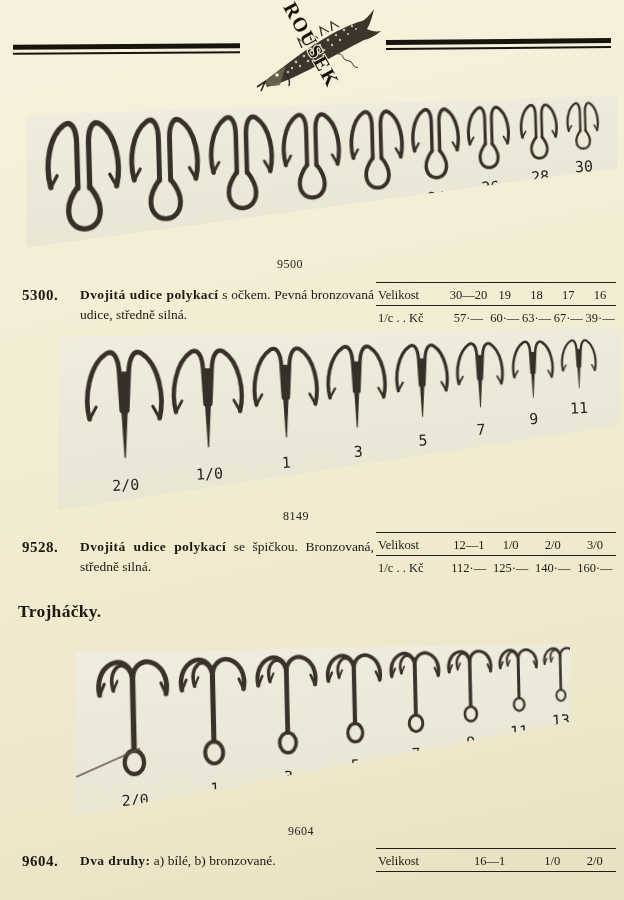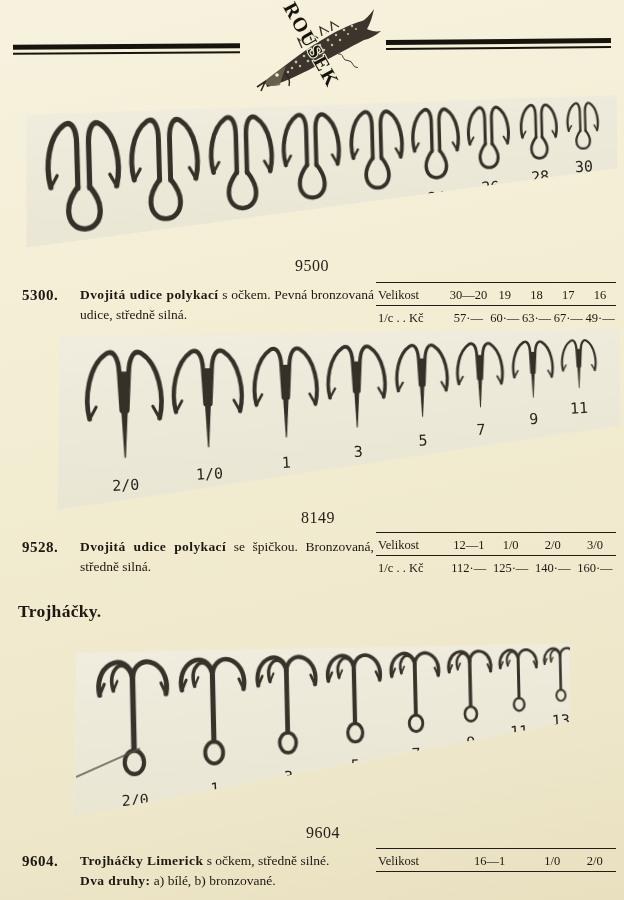--- a/index.html
+++ b/index.html
@@ -23,21 +23,21 @@
   #strip2{padding:16px 22px 0 30px;transform:rotate(-0.9deg);}
   #strip3{padding:12px 10px 0 22px;transform:rotate(-1.3deg);}
   .hook-cell{display:flex;flex-direction:column;align-items:center;flex:0 1 auto;}
   .hook-svg{filter:blur(0.3px);opacity:0.93;}
   .hook-label{font-family:"DejaVu Sans Mono",monospace;font-size:15px;color:#2a251d;margin-top:5px;transform:rotate(-2deg);white-space:nowrap;}
   .mark{margin-top:-3px;opacity:0.8;}
   .mark path{stroke:#4f4938;stroke-width:1.4;fill:none;}
   .penline{position:absolute;left:6px;top:138px;width:70px;height:1.6px;background:#5a5342;
     transform:rotate(-24deg);transform-origin:left center;opacity:0.7;}
   
-  .caption{position:absolute;width:70px;text-align:center;font-size:16px;letter-spacing:0.5px;color:#26211a;}
+  .caption{position:absolute;width:70px;font-size:12px;letter-spacing:0.5px;color:#26211a;}
   #cap1{left:277px;top:257px;} #cap2{left:283px;top:509px;} #cap3{left:288px;top:824px;}
   
   .pnum{position:absolute;font-weight:bold;font-size:15px;letter-spacing:0.5px;}
   .pdesc{position:absolute;left:80px;width:294px;font-size:13.5px;line-height:1.5;}
   .pdesc .just{text-align:justify;text-align-last:justify;}
   .pdesc b{letter-spacing:0.4px;}
   #p1num{left:22px;top:287px;} #p1desc{top:285px;}
   #p2num{left:22px;top:539px;} #p2desc{top:537px;}
   #p3num{left:22px;top:853px;} #p3desc{top:851px;}
   .ptablewrap{position:absolute;left:376px;width:240px;}
@@ -218,21 +218,21 @@
             <td class="val">18</td>
             <td class="val">17</td>
             <td class="val">16</td>
           </tr>
           <tr class="prc">
             <td class="lbl">1/c . . Kč</td>
             <td class="val">57·—</td>
             <td class="val">60·—</td>
             <td class="val">63·—</td>
             <td class="val">67·—</td>
-            <td class="val">49·—</td>
+            <td class="val">39·—</td>
           </tr>
         </tbody>
       </table>
     </div>
 
   <div class="scrap" id="scrap2">
     <div class="strip" id="strip2">
         <div class="hook-cell">
           <svg class="hook-svg" width="81" height="128" viewBox="0 0 120 190">
             <use href="#hookB"></use>
@@ -369,21 +369,20 @@
           </svg>
           <div class="hook-label">15</div>
         </div>
       </div>
     <div class="penline"></div>
   </div>
   <div class="caption" id="cap3">9604</div>
 
   <div class="pnum" id="p3num">9604.</div>
   <div class="pdesc" id="p3desc">
-    <div><b>Trojháčky Limerick</b><span> s očkem, středně silné.</span></div>
     <div><b>Dva druhy:</b><span> a) bílé, b) bronzované.</span></div>
   </div>
   <div class="ptablewrap" id="p3table">
       <table class="ptable">
         <tbody>
           <tr class="hdr">
             <td class="lbl">Velikost</td>
             <td class="val">16—1</td>
             <td class="val">1/0</td>
             <td class="val">2/0</td>

